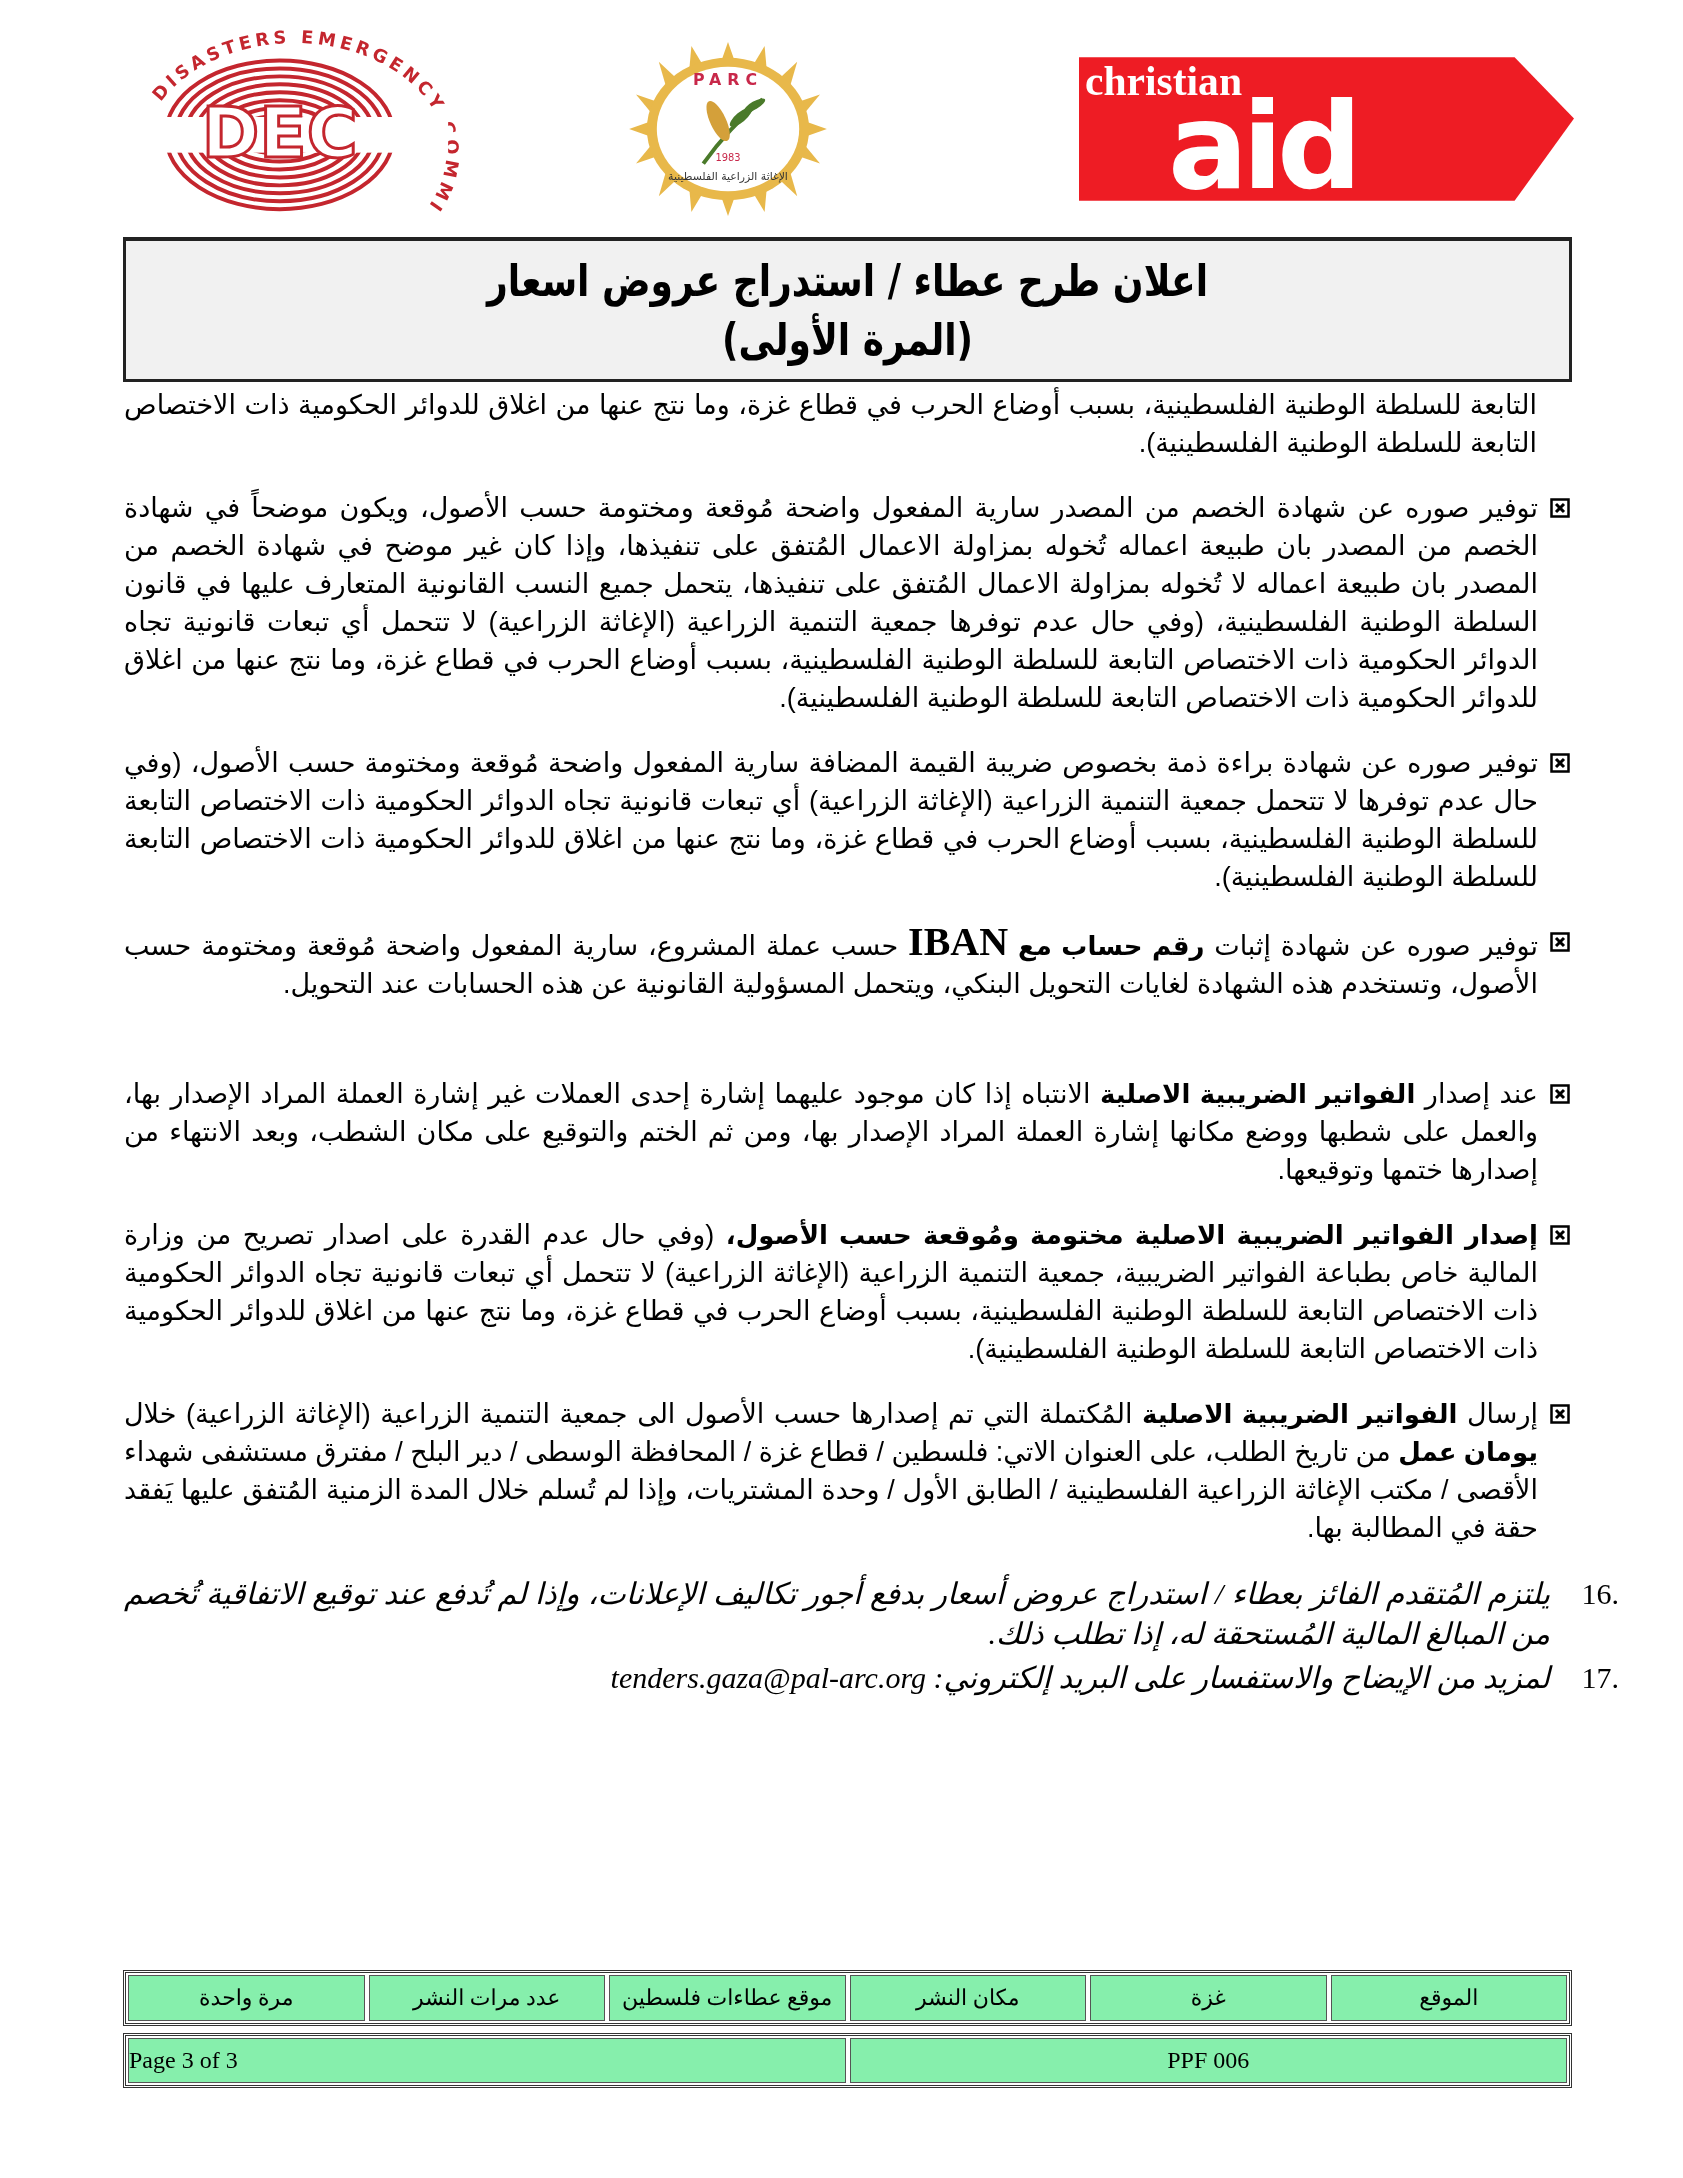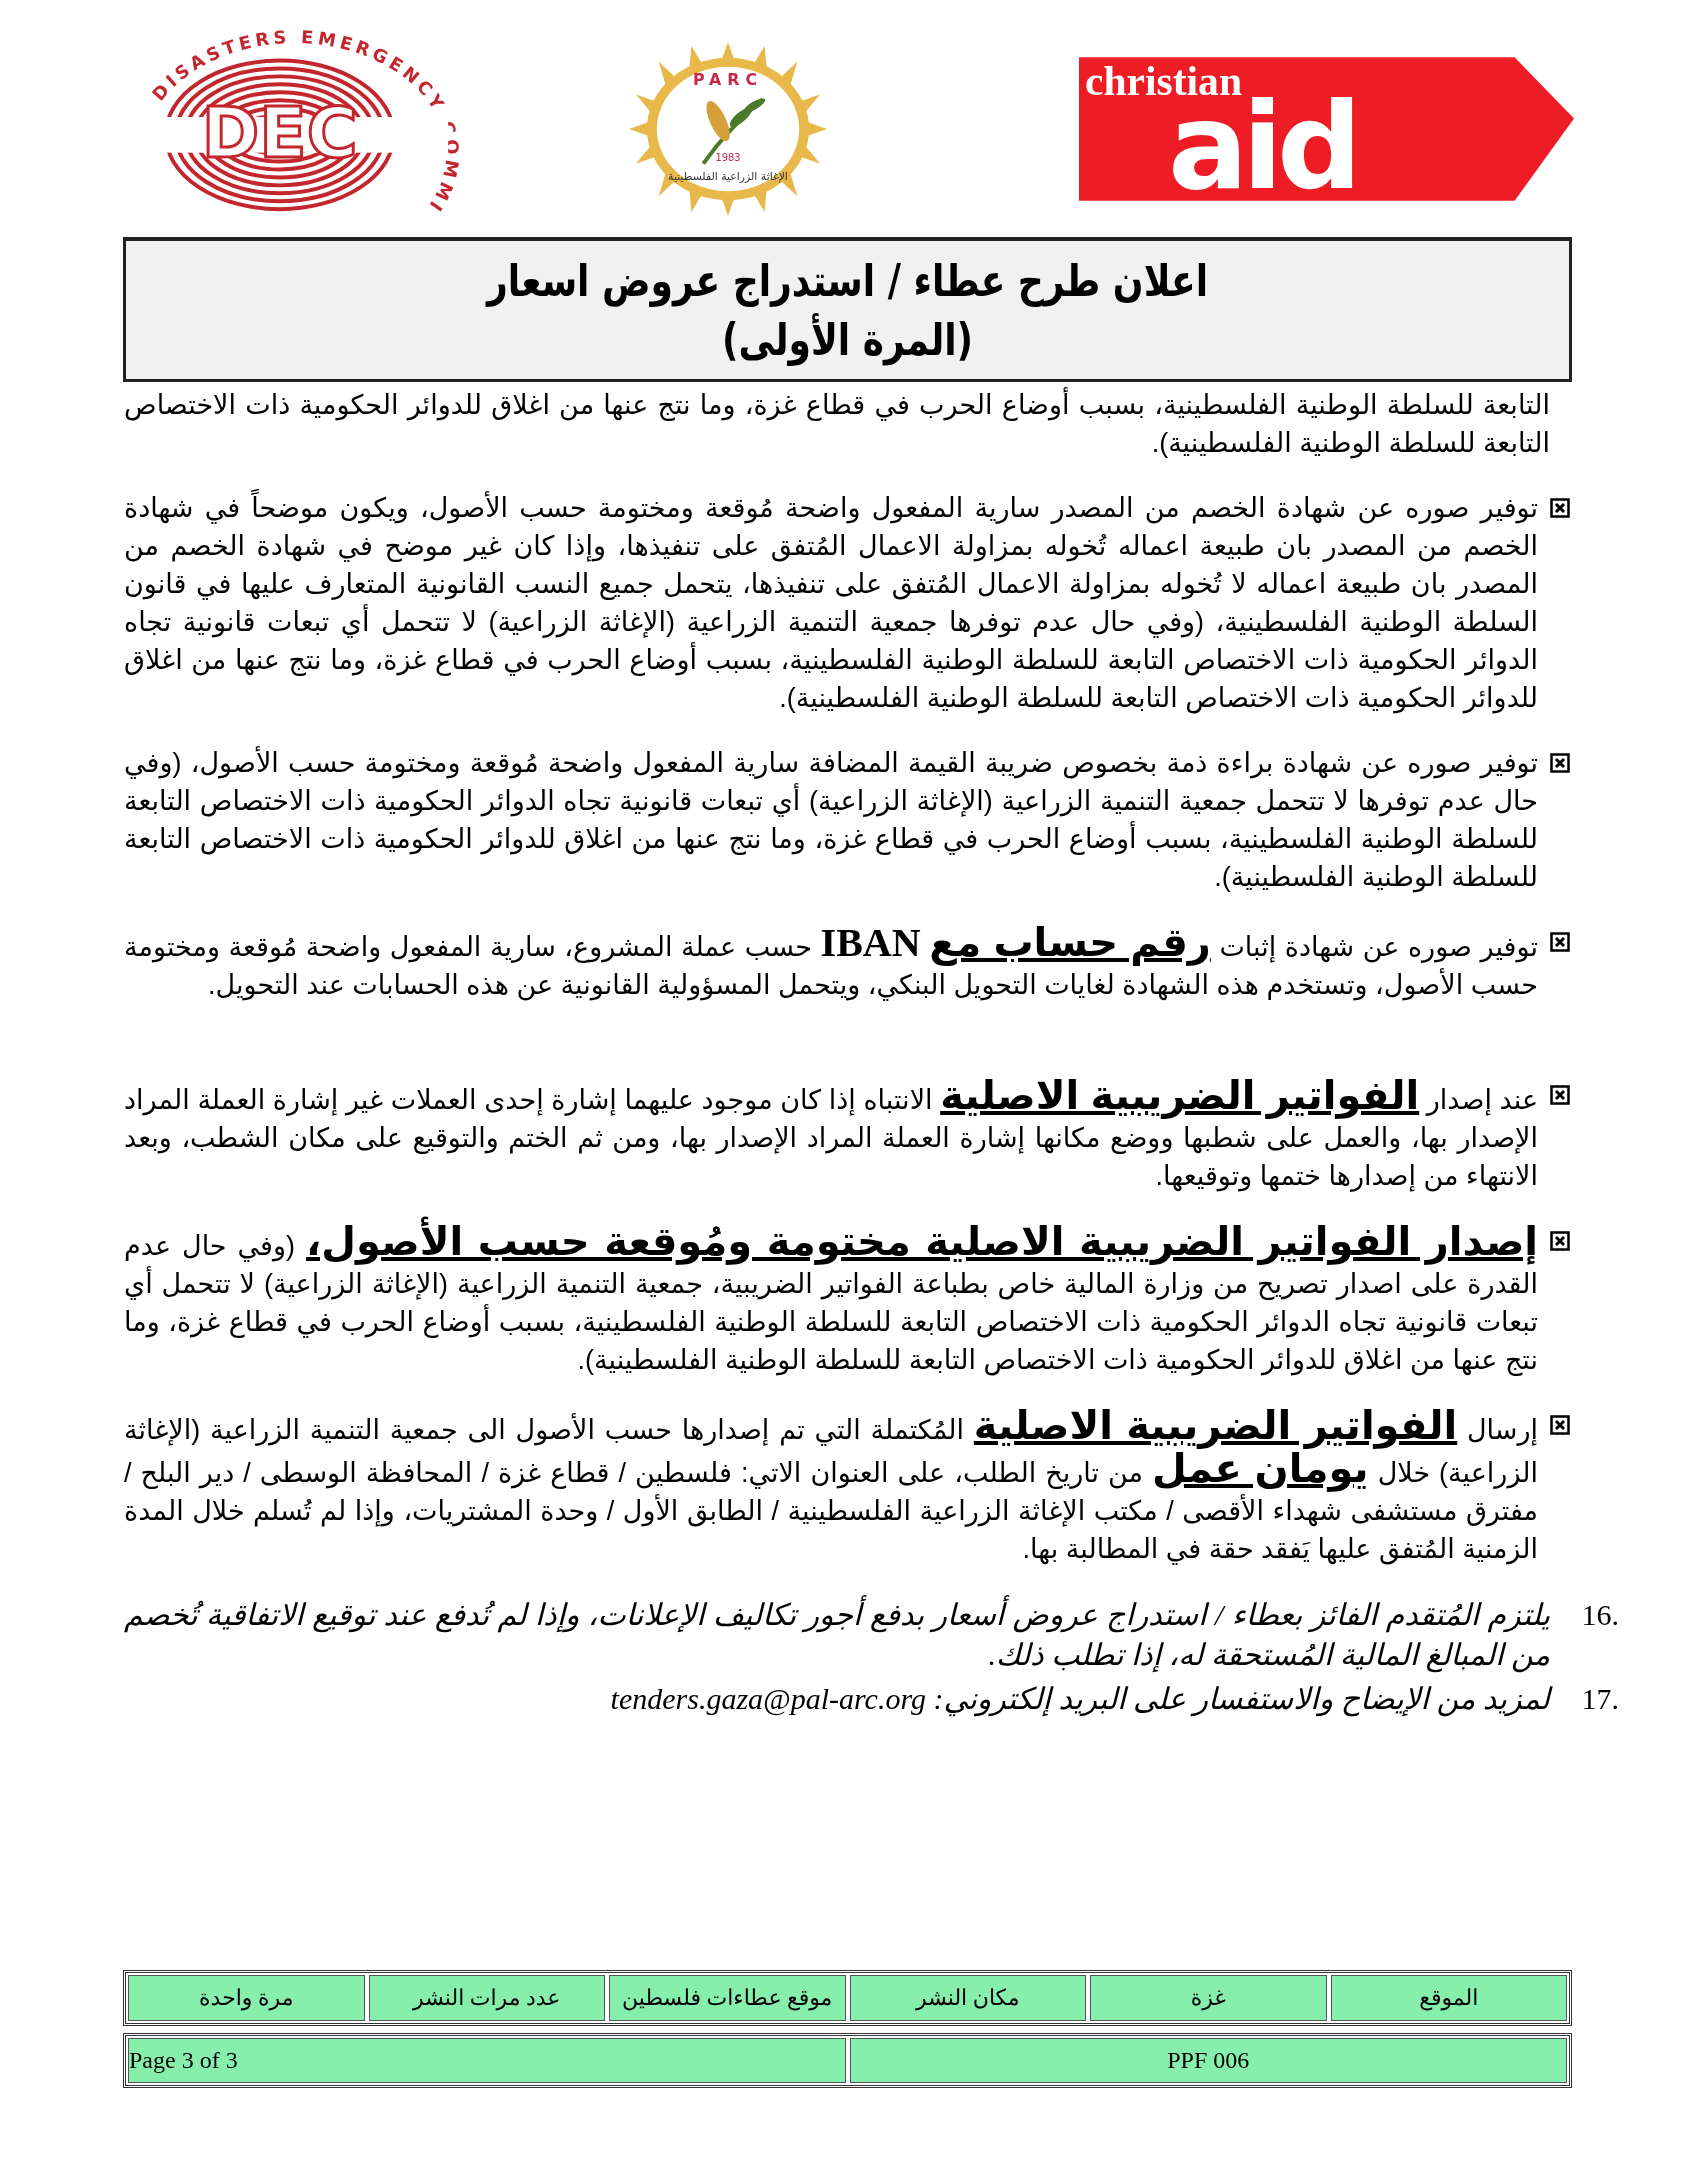--- a/index.html
+++ b/index.html
@@ -21,23 +21,23 @@
   .title-line.l1 { margin-top:10px; }
 
   
   .body { position:absolute; left:124px; top:386px; width:1426px; direction:rtl;
           font-family:"Liberation Sans","DejaVu Sans",sans-serif; font-size:27px;
           line-height:38px; text-align:justify; }
   .para { margin:0; position:relative; }
   .item { position:relative; padding-right:0; margin:0; }
   .item .chk { position:absolute; right:-20px; top:9px; width:20px; height:20px; }
   .item .txt { margin-right:12px; margin-left:0; }
-  .para.cont { margin-right:0; }
+  .para.cont { margin-right:13px; }
   .gap { height:18px; }
-  .b { font-weight:bold; font-size:40px;text-decoration:underline; }
+  .b { font-weight:bold; font-size:26px; }
   .iban { font-family:"Liberation Serif",serif; font-weight:bold; font-size:40px; }
   .num-item { position:relative; font-family:"Liberation Serif","DejaVu Serif",serif; font-size:30px; line-height:40px; }
   .num-item .num { position:absolute; right:-69px; top:0; direction:ltr; }
   .num-item .txt { margin-right:0;font-style:italic; }
   .email { font-family:"Liberation Serif",serif; direction:ltr; unicode-bidi:embed; }
 
   
   .foot { position:absolute; left:123px; width:1449px; border:3px double #333;
           box-sizing:border-box; direction:rtl; display:flex; background:#fff; }
   .foot.t1 { top:1970px; height:56px; }

